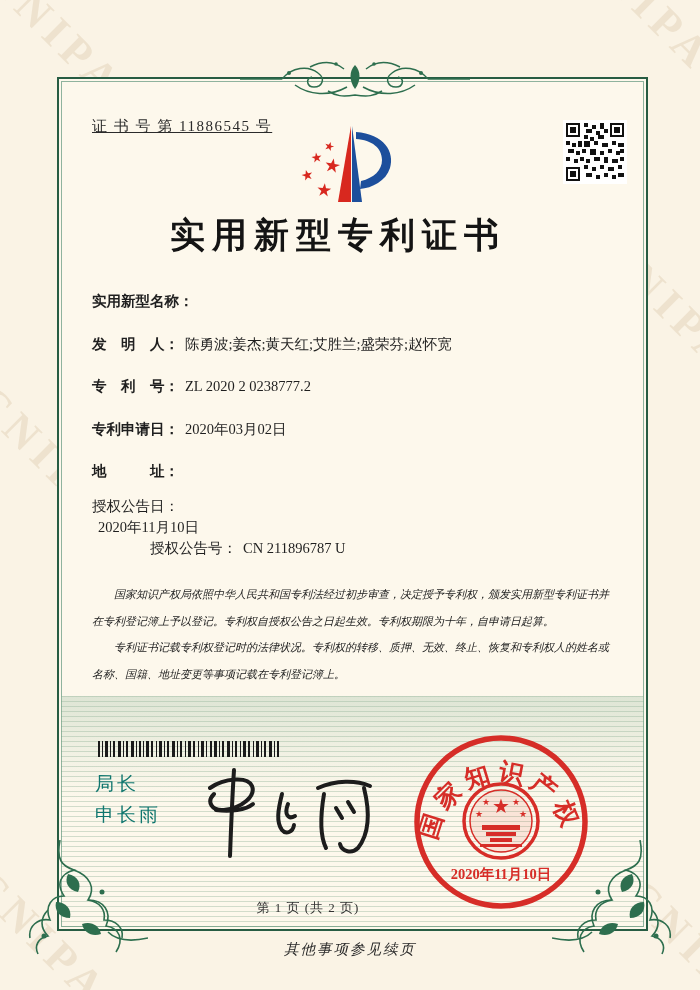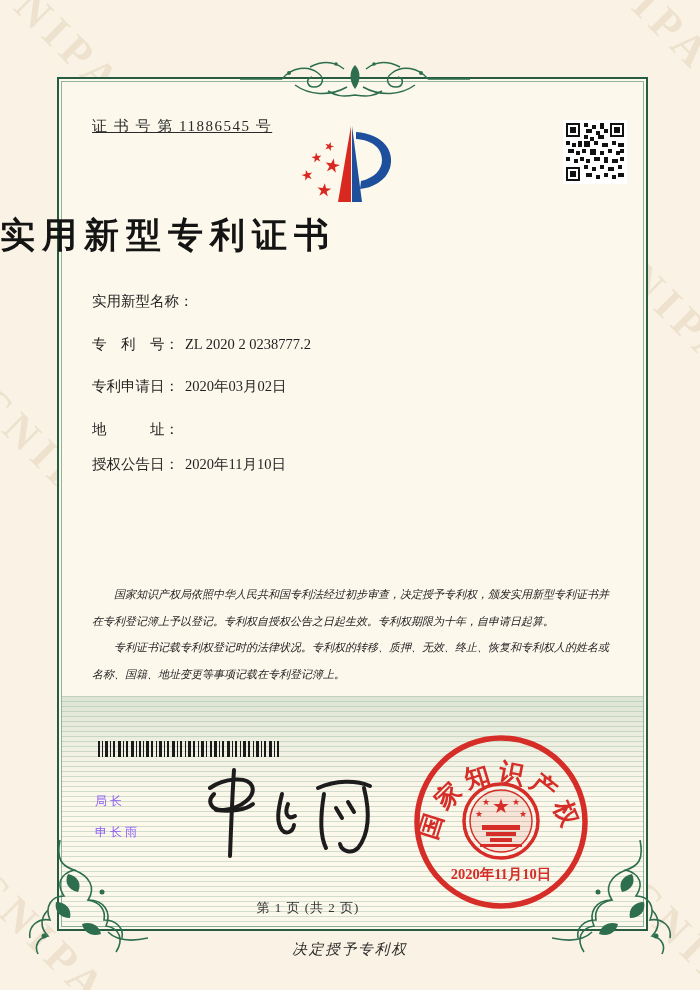--- a/index.html
+++ b/index.html
@@ -31,38 +31,38 @@
       repeating-linear-gradient(180deg, rgba(110,155,125,0.30) 0px, rgba(110,155,125,0.30) 1px, rgba(110,155,125,0.0) 1px, rgba(110,155,125,0.0) 5px);
   }
   .cert-no{
     position:absolute; left:92px; top:117px; z-index:5;
     font-size:15px; letter-spacing:1.5px; color:#2b2b2b; white-space:pre;text-decoration:underline;
   }
   .logo{ position:absolute; left:288px; top:112px; z-index:5; }
   .qr{ position:absolute; left:563px; top:120px; width:64px; height:64px; z-index:5;
        background:#fff; padding:3px; box-sizing:border-box;}
   .title{
-    position:absolute; left:0; top:212px; width:676px; text-align:left; z-index:5;
+    position:absolute; left:0; top:212px; width:676px; text-align:center; z-index:5;
     font-size:35px; font-weight:bold; letter-spacing:7px; color:#141414;
   }
   .fields{ position:absolute; left:92px; top:291px; width:530px; z-index:5; font-size:14.5px; }
   .row{ display:flex; margin-bottom:21.5px; line-height:21px; }
-  .row .lbl{ white-space:pre; flex:0 0 auto; }
+  .row .lbl{ white-space:pre; flex:0 0 auto;font-weight:bold; }
   .row .val{ margin-left:6px; width:452px; }
-  .grant-row{ display:flex; line-height:21px; margin-top:4px; }
+  .grant-row{ display:flex; line-height:21px; margin-top:4px;flex-direction:column; }
   .grant-row .lbl{ white-space:pre; }
   .grant-row .val{ margin-left:6px; white-space:pre; }
   .grant-no{ margin-left:58px; display:flex; }
   .paras{ position:absolute; left:92px; top:581px; width:524px; z-index:5;
     font-size:11px; font-style:italic; line-height:26.5px; color:#222; }
   .paras p{ margin:0; text-indent:2em; }
   .barcode{ position:absolute; left:98px; top:741px; z-index:5; }
-  .signer{ position:absolute; left:95px; top:786px; z-index:6;
-    font-family:"Liberation Sans","DejaVu Sans",sans-serif; font-size:12px;
-    letter-spacing:3px; color:#8b5cf6; line-height:31px;}
+  .signer{ position:absolute; left:95px; top:768px; z-index:6;
+    font-family:"Liberation Sans","DejaVu Sans",sans-serif; font-size:19px;
+    letter-spacing:3px; color:#0f766e; line-height:31px;}
   .signature{ position:absolute; left:190px; top:760px; z-index:6; }
   .seal{ position:absolute; left:412px; top:733px; z-index:7; opacity:0.95; }
   .page-info{ position:absolute; left:0; top:899px; width:616px; text-align:center;
     font-size:13px; color:#333; z-index:6; letter-spacing:1px;}
   .cont-note{ position:absolute; left:0; top:940px; width:700px; text-align:center;
     font-size:14.5px; font-style:italic; color:#2a2a2a; z-index:5; letter-spacing:2px;}
   .ornament-top{ position:absolute; left:240px; top:55px; z-index:4; }
   .corner-bl{ position:absolute; left:8px; top:840px; z-index:4; }
   .corner-br{ position:absolute; left:552px; top:840px; z-index:4; transform:scaleX(-1); }
 </style>
@@ -210,33 +210,41 @@
     </svg>
   </div>
 
   <div class="title">实用新型专利证书</div>
 
   <div class="fields">
     <div class="row">
       <span class="lbl">实用新型名称：</span>
     </div>
     <div class="row">
+      <span class="lbl">发　明　人：</span>
+      <span class="val">陈勇波;姜杰;黄天红;艾胜兰;盛荣芬;赵怀宽</span>
+    </div>
+    <div class="row">
       <span class="lbl">专　利　号：</span>
       <span class="val">ZL 2020 2 0238777.2</span>
     </div>
     <div class="row">
       <span class="lbl">专利申请日：</span>
       <span class="val">2020年03月02日</span>
     </div>
     <div class="row" style="margin-bottom:14px;">
       <span class="lbl">地　　　址：</span>
     </div>
     <div class="grant-row">
       <span class="lbl">授权公告日：</span>
       <span class="val">2020年11月10日</span>
+      <span class="grant-no">
+        <span class="lbl">授权公告号：</span>
+        <span class="val">CN 211896787 U</span>
+      </span>
     </div>
   </div>
 
   <div class="paras">
     <p>国家知识产权局依照中华人民共和国专利法经过初步审查，决定授予专利权，颁发实用新型专利证书并在专利登记簿上予以登记。专利权自授权公告之日起生效。专利权期限为十年，自申请日起算。</p>
     <p>专利证书记载专利权登记时的法律状况。专利权的转移、质押、无效、终止、恢复和专利权人的姓名或名称、国籍、地址变更等事项记载在专利登记簿上。</p>
   </div>
 
   <svg class="barcode" width="183" height="16" viewBox="0 0 183 16">
     <g fill="#1a1a1a">
@@ -333,15 +341,15 @@
         <rect x="70" y="92" width="38" height="5"></rect>
         <rect x="74" y="99" width="30" height="4"></rect>
         <rect x="78" y="105" width="22" height="4"></rect>
         <rect x="68" y="111" width="42" height="3"></rect>
       </g>
     </g>
     <text x="89" y="146" text-anchor="middle" font-size="14.5" font-weight="bold" fill="#d5231e">2020年11月10日</text>
   </svg>
 
   <div class="page-info">第 1 页 (共 2 页)</div>
-  <div class="cont-note">决定授予专利权</div>
+  <div class="cont-note">其他事项参见续页</div>
 
 </div>
 
 </body></html>

